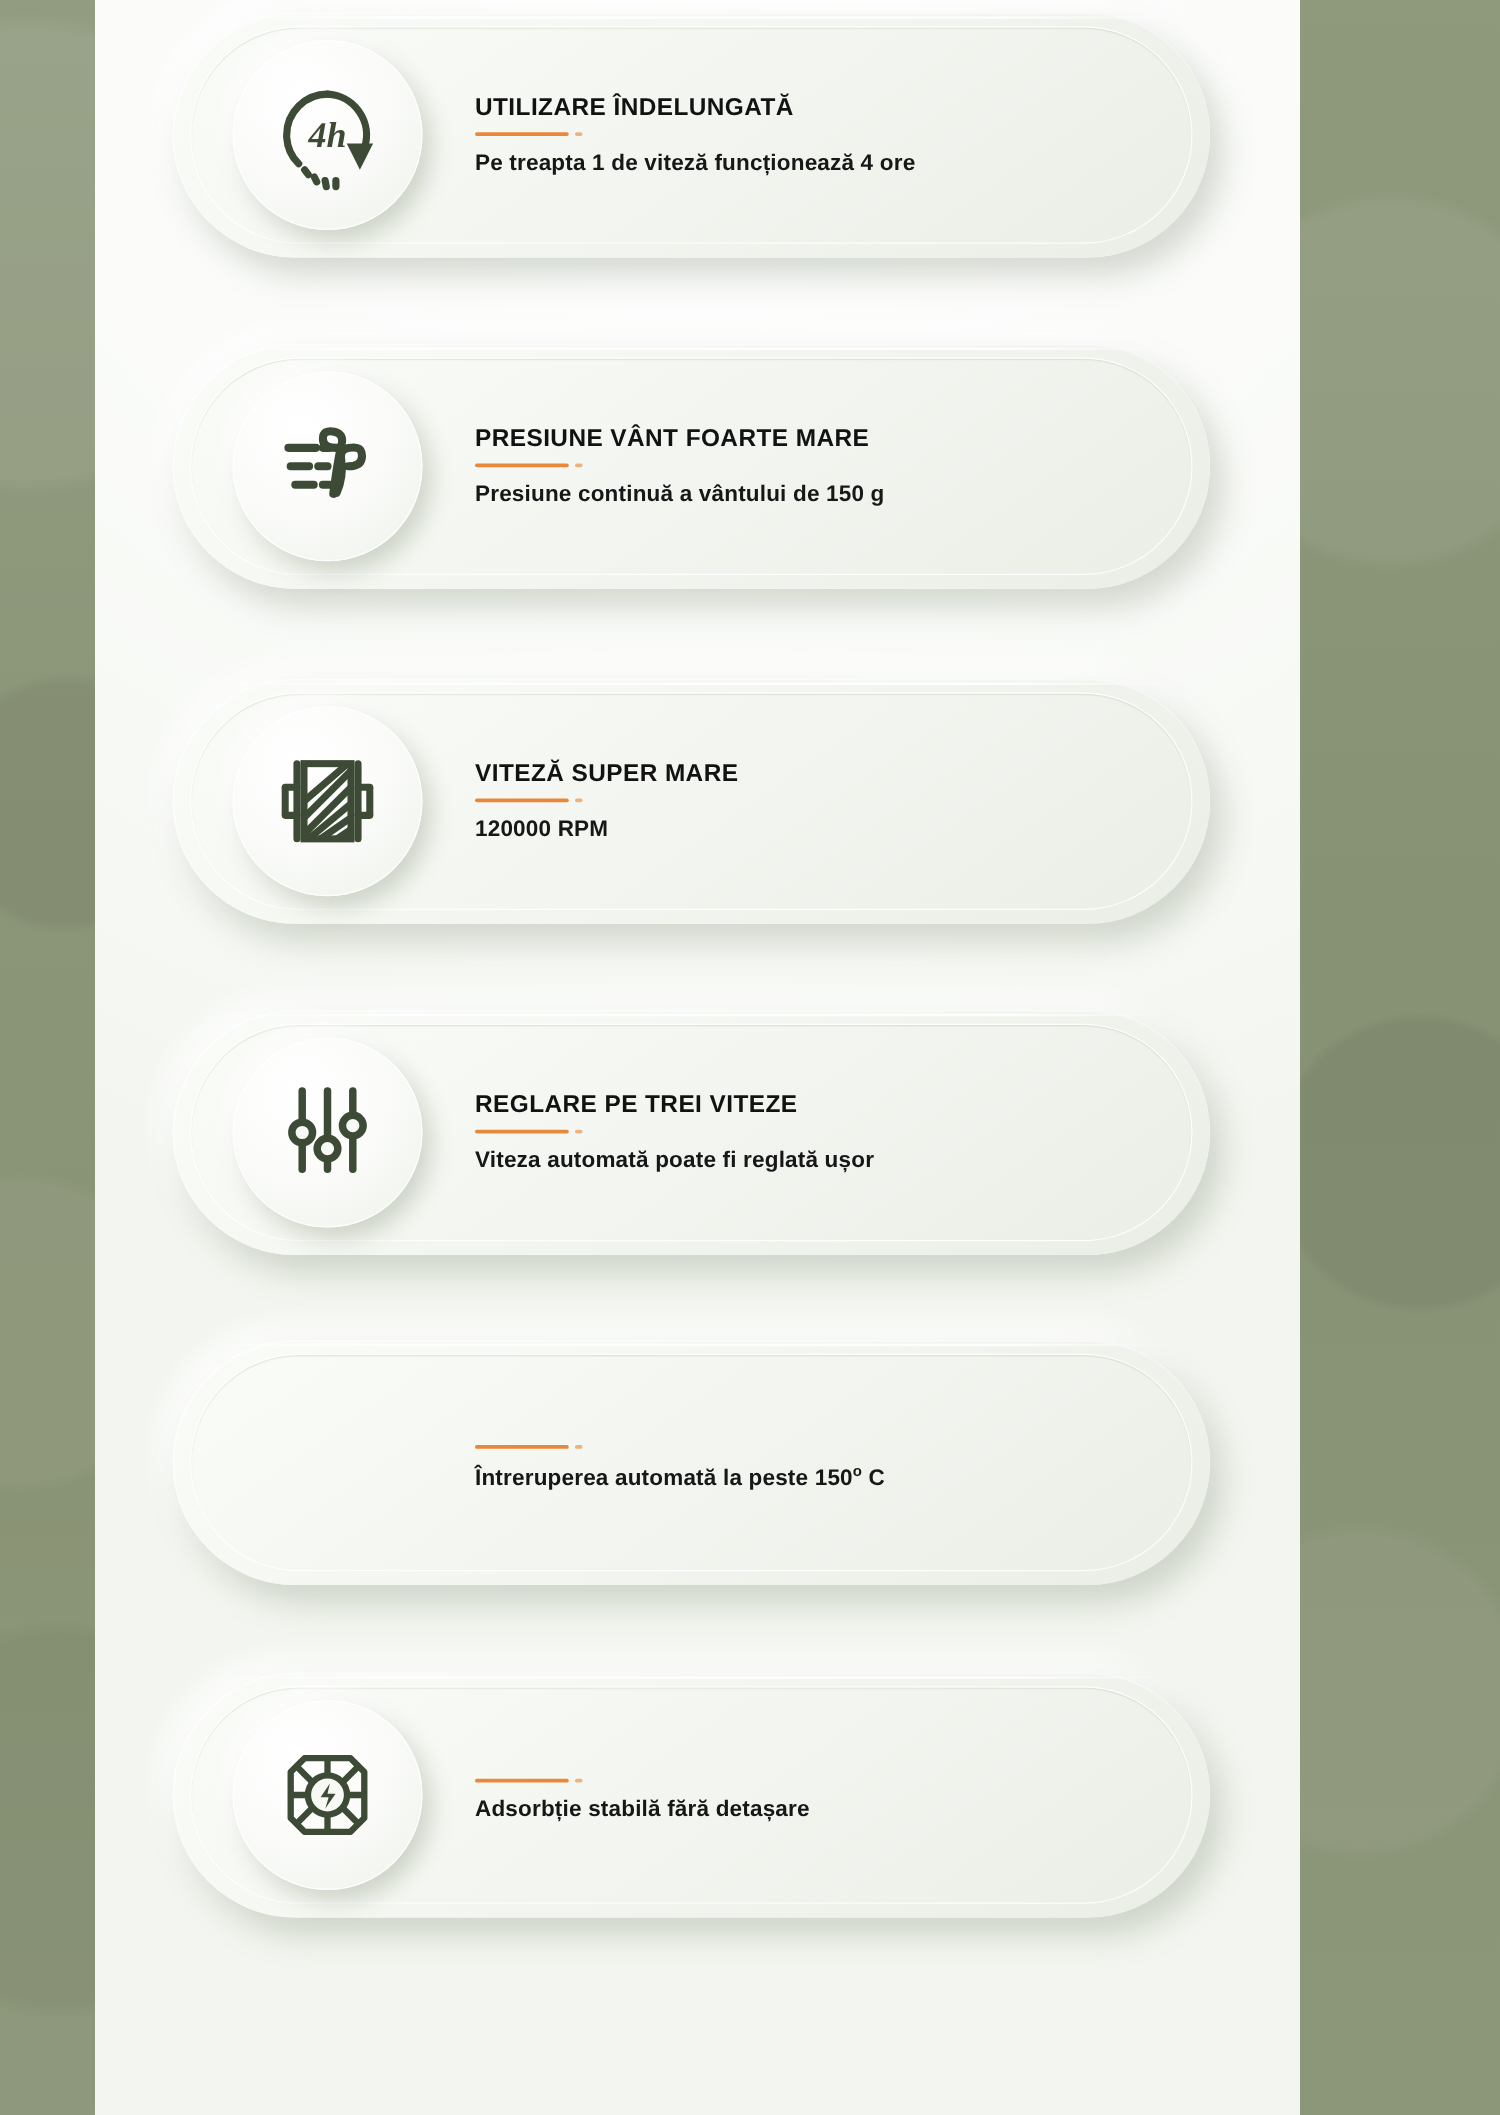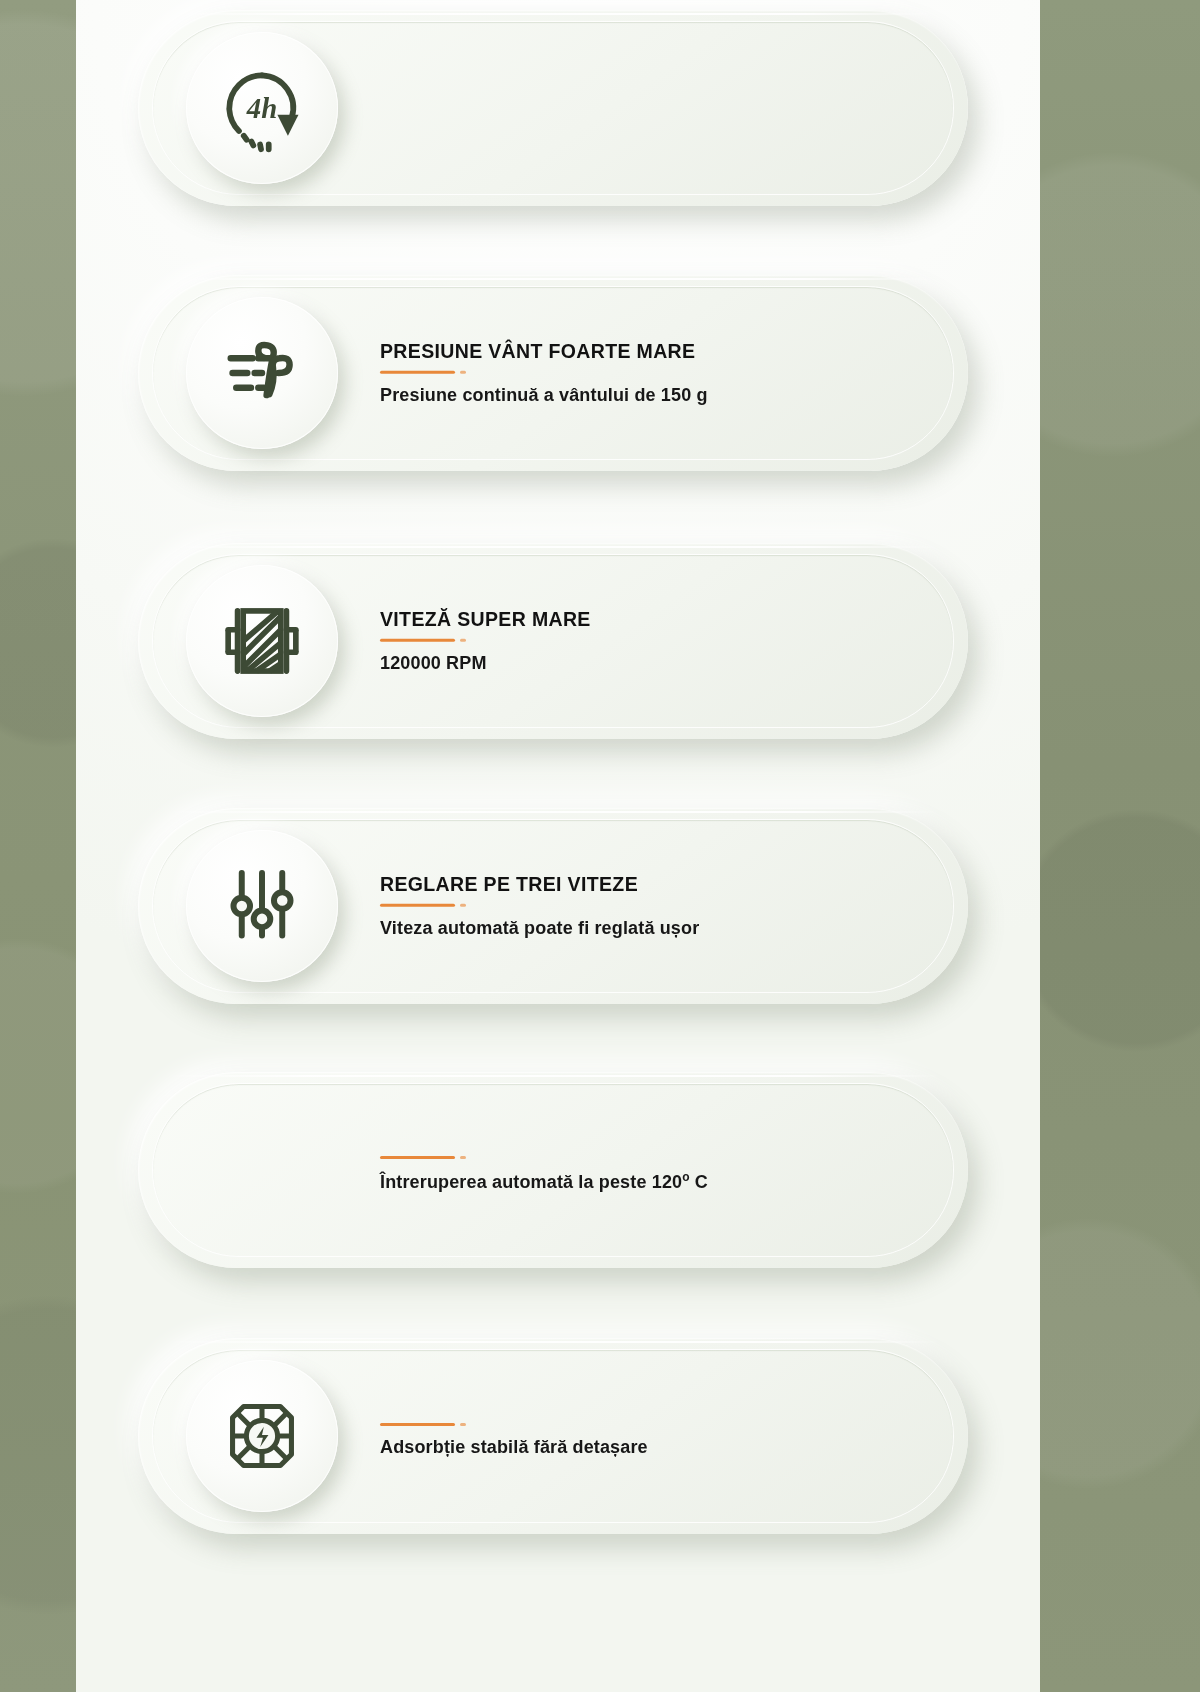--- a/index.html
+++ b/index.html
@@ -144,20 +144,25 @@
       <div class="plate">
         <svg width="96" height="96" viewBox="0 0 100 100" fill="none" stroke="#3d4a35" stroke-width="6">
           <path d="M50 16 A34 34 0 0 1 81 60" stroke-linecap="round"></path>
           <path d="M16 50 A34 34 0 0 1 50 16" stroke-linecap="round"></path>
           <path d="M16 52 A34 34 0 0 0 26 74" stroke-linecap="round"></path>
           <path d="M31 79 l3 4 M39 85 l2 4 M48 88 l1 5 M57 88 l0 5" stroke-width="6" stroke-linecap="round"></path>
           <path d="M66 57 l22 0 l-11 22 z" fill="#3d4a35" stroke="none"></path>
           <text x="50" y="60" font-family="Liberation Serif, serif" font-style="italic" font-weight="bold" font-size="30" fill="#3d4a35" stroke="none" text-anchor="middle">4h</text>
         </svg>
       </div>
+      <div class="txt">
+        <div class="title">UTILIZARE ÎNDELUNGATĂ</div>
+        <div class="rule"></div>
+        <div class="sub">Pe treapta 1 de viteză funcționează 4 ore</div>
+      </div>
     </div>
 
     <div class="card" style="top:275px">
       <div class="plate">
         <svg width="92" height="92" viewBox="0 0 100 100" fill="none" stroke="#3d4a35" stroke-width="7" stroke-linecap="round">
           <path d="M16 34 H40"></path>
           <path d="M46 34 H52"></path>
           <path d="M18 50 H34"></path>
           <path d="M42 50 H50"></path>
           <path d="M22 66 H38"></path>
@@ -204,21 +209,21 @@
       <div class="txt">
         <div class="title">REGLARE PE TREI VITEZE</div>
         <div class="rule"></div>
         <div class="sub">Viteza automată poate fi reglată ușor</div>
       </div>
     </div>
 
     <div class="card" style="top:1072px">
       <div class="txt">
         <div class="rule"></div>
-        <div class="sub"><span>Întreruperea automată la peste 120</span><span class="sup">o</span><span> C</span></div>
+        <div class="sub"><span>Întreruperea automată la peste 150</span><span class="sup">o</span><span> C</span></div>
       </div>
     </div>
 
     <div class="card" style="top:1338px">
       <div class="plate">
         <svg width="92" height="92" viewBox="0 0 100 100" fill="none" stroke="#3d4a35" stroke-width="5.5" stroke-linejoin="round">
           <path d="M30 18 H70 L82 30 V70 L70 82 H30 L18 70 V30 Z"></path>
           <path d="M22 24 L38 40 M78 24 L62 40 M22 76 L38 60 M78 76 L62 60 M50 18 V34 M50 82 V66 M18 50 H32 M82 50 H68"></path>
           <circle cx="50" cy="50" r="17" fill="#f7f9f5"></circle>
           <path d="M52 40 L44 52 h7 l-3 10 l9 -13 h-7 z" fill="#3d4a35" stroke="none"></path>

